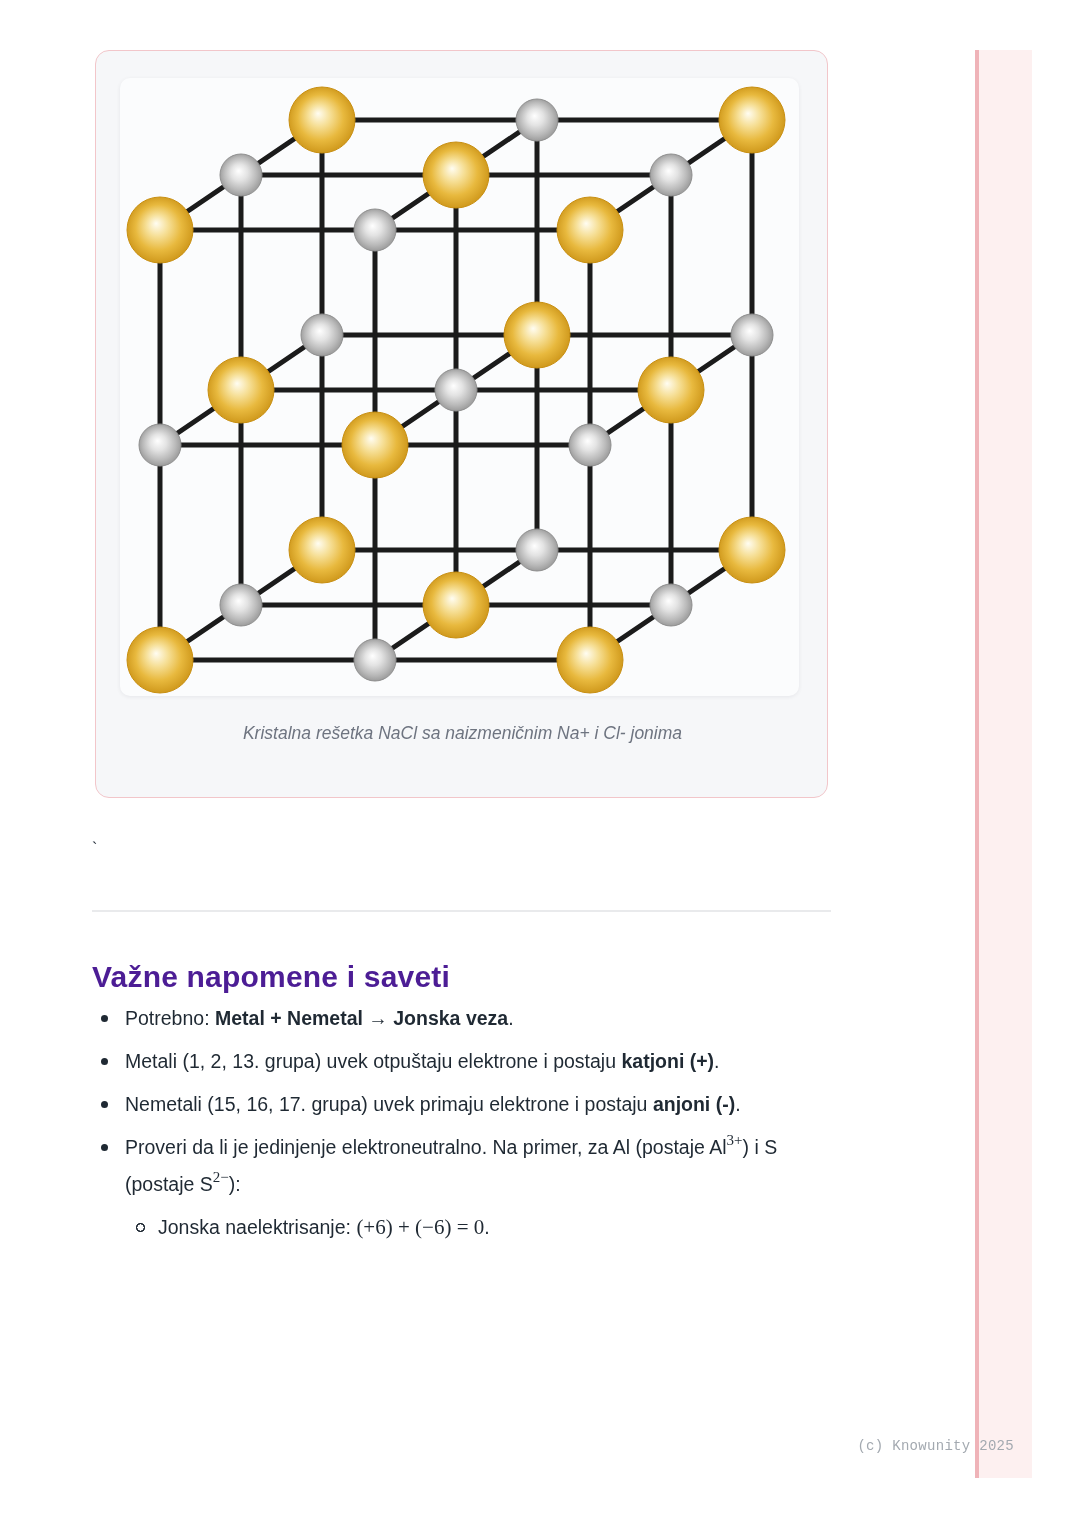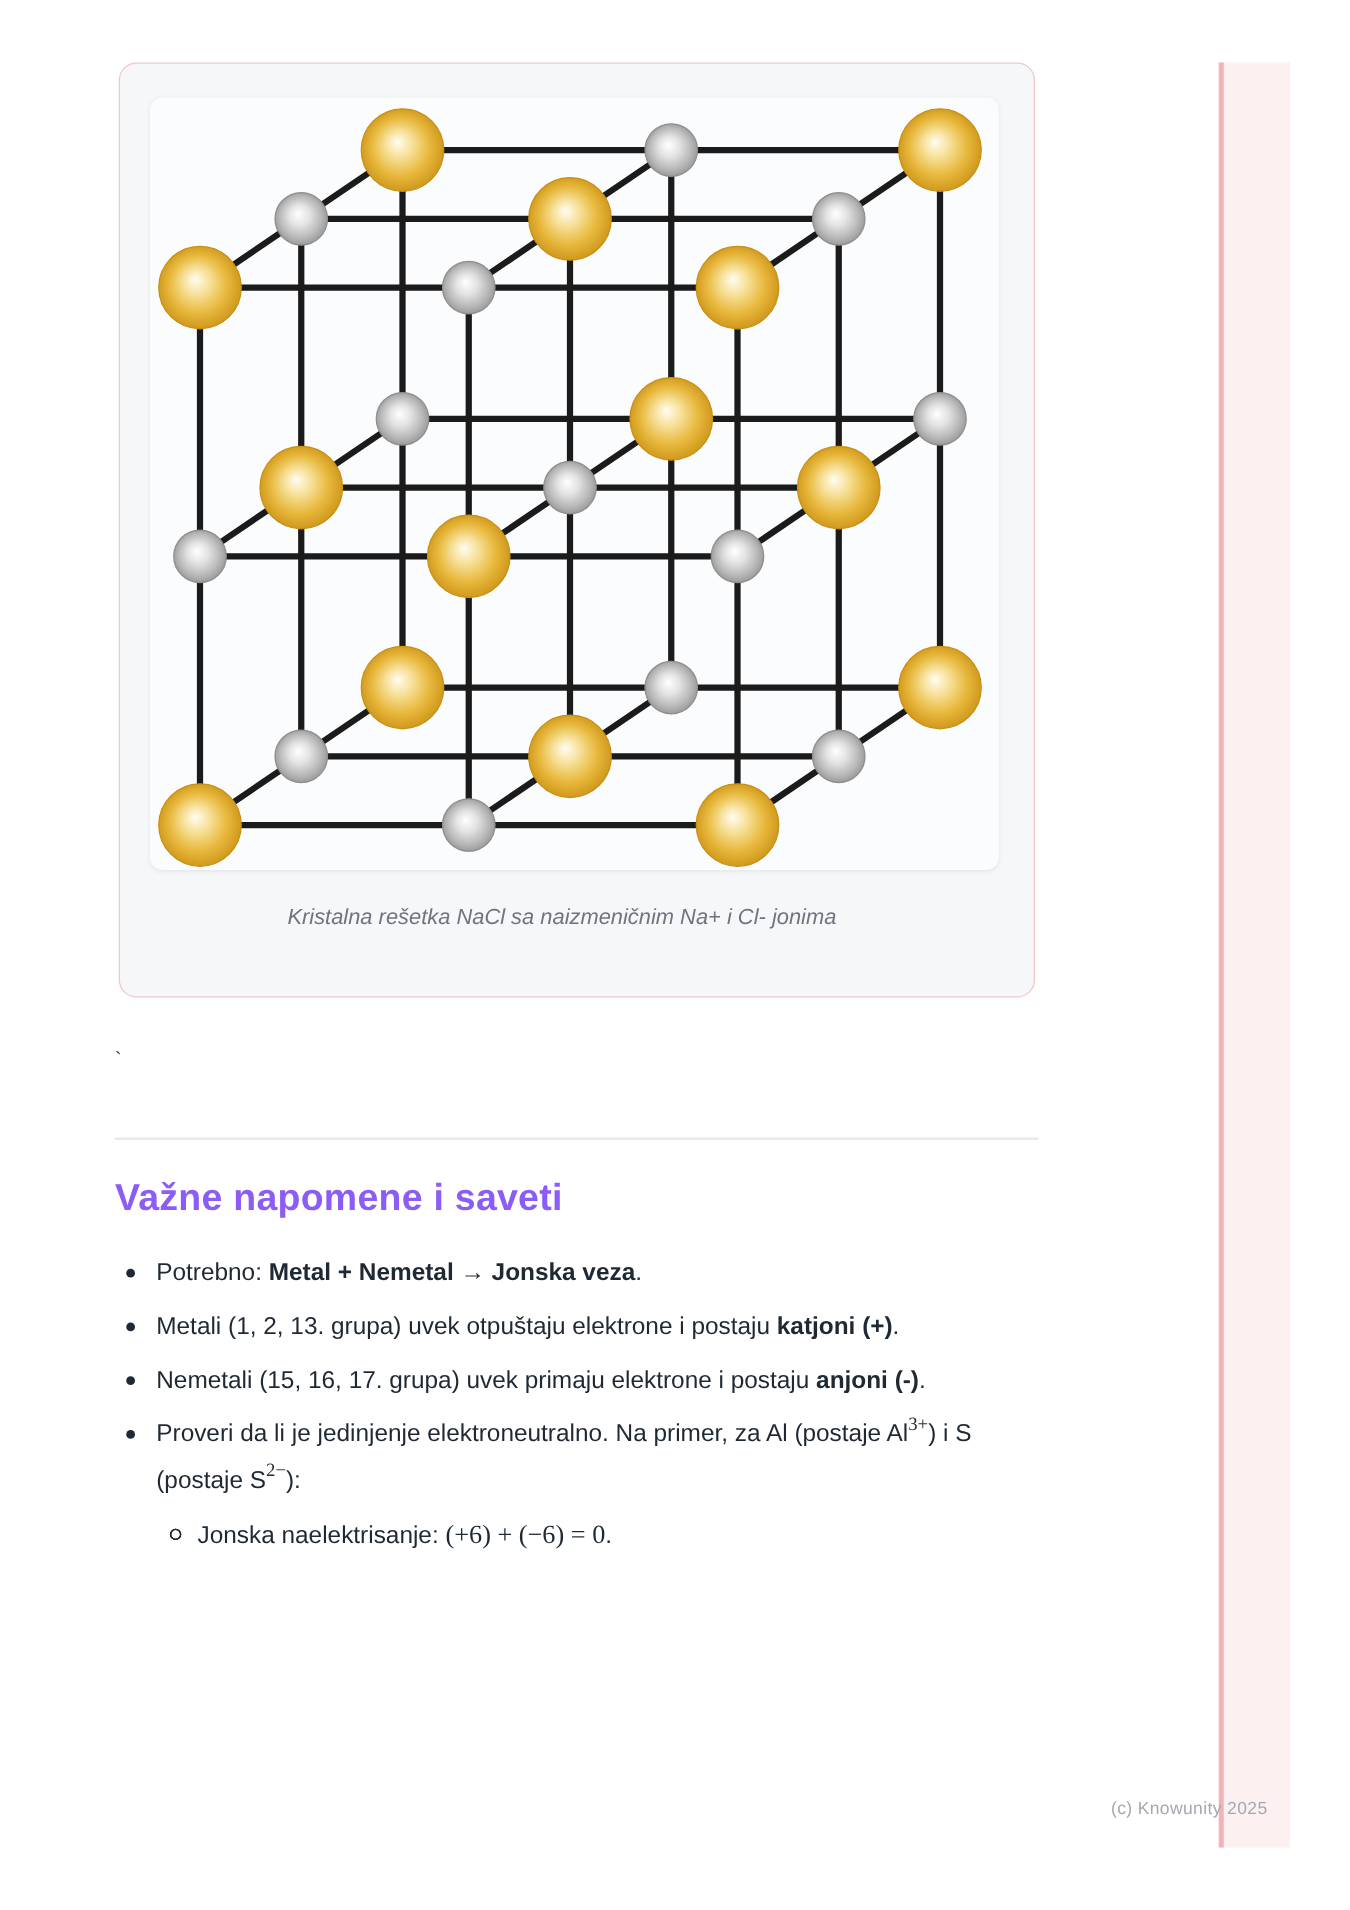--- a/index.html
+++ b/index.html
@@ -27,21 +27,21 @@
     left: 120px; top: 78px;
     width: 679px; height: 618px;
     background: #fbfcfd;
     border-radius: 10px;
     box-shadow: 0 1px 4px rgba(20,20,40,0.07);
     overflow: hidden;
   }
   .figure-panel svg { display: block; width: 100%; height: 100%; }
   .figure-caption {
     position: absolute;
-    left: 83px; top: 720px;
+    left: 96px; top: 720px;
     width: 733px;
     text-align: center;
     font-style: italic;
     font-size: 17.5px;
     line-height: 26px;
     color: #6e7480;
   }
 
   
   .stray {
@@ -115,20 +115,21 @@
     border-left: 4px solid;
     z-index: 1;
   }
   .copyright {
     position: absolute;
     top: 1438px; right: 66px;
     font-size: 14px;
     letter-spacing: 0.3px;
     color: #a3a9b0;
     z-index: 3;
+    font-family: Liberation Mono, monospace;
   }
 </style>
 </head>
 <body>
 
 <div class="page">
 
   <div class="figure-card">
   </div>
 
@@ -204,21 +205,21 @@
         <circle cx="470" cy="582" r="33" fill="url(#gradCation)" stroke="#c88f12" stroke-width="1"></circle>
       </svg>
   </div>
 
   <div class="figure-caption">Kristalna rešetka NaCl sa naizmeničnim Na+ i Cl- jonima</div>
 
   <div class="stray">`</div>
 
   <div class="divider"></div>
 
-  <h2 class="section-heading" style="color: #8b5cf6;">Važne napomene i saveti</h2>
+  <h2 class="section-heading" style="color: #4c1d95; margin-top: 18px;">Važne napomene i saveti</h2>
 
   <div class="notes" id="notes-list">
       <div class="note-item"><span class="marker dot"></span><span class="content"><span>Potrebno: </span><span class="seg-b">Metal + Nemetal → Jonska veza</span><span>.</span></span></div>
       <div class="note-item"><span class="marker dot"></span><span class="content"><span>Metali (1, 2, 13. grupa) uvek otpuštaju elektrone i postaju </span><span class="seg-b">katjoni (+)</span><span>.</span></span></div>
       <div class="note-item"><span class="marker dot"></span><span class="content"><span>Nemetali (15, 16, 17. grupa) uvek primaju elektrone i postaju </span><span class="seg-b">anjoni (-)</span><span>.</span></span></div>
       <div class="note-item"><span class="marker dot"></span><span class="content"><span>Proveri da li je jedinjenje elektroneutralno. Na primer, za Al (postaje Al</span><sup class="seg-serif">3+</sup><span>) i S (postaje S</span><sup class="seg-serif">2−</sup><span>):</span></span></div>
       <div class="note-item sub"><span class="marker ring"></span></div>
       <div class="note-item sub"><span class="marker ring"></span></div>
       <div class="note-item sub"><span class="marker ring"></span><span class="content"><span>Jonska naelektrisanje: </span><span class="seg-serif">(+6) + (−6) = 0</span><span>.</span></span></div>
     </div>

